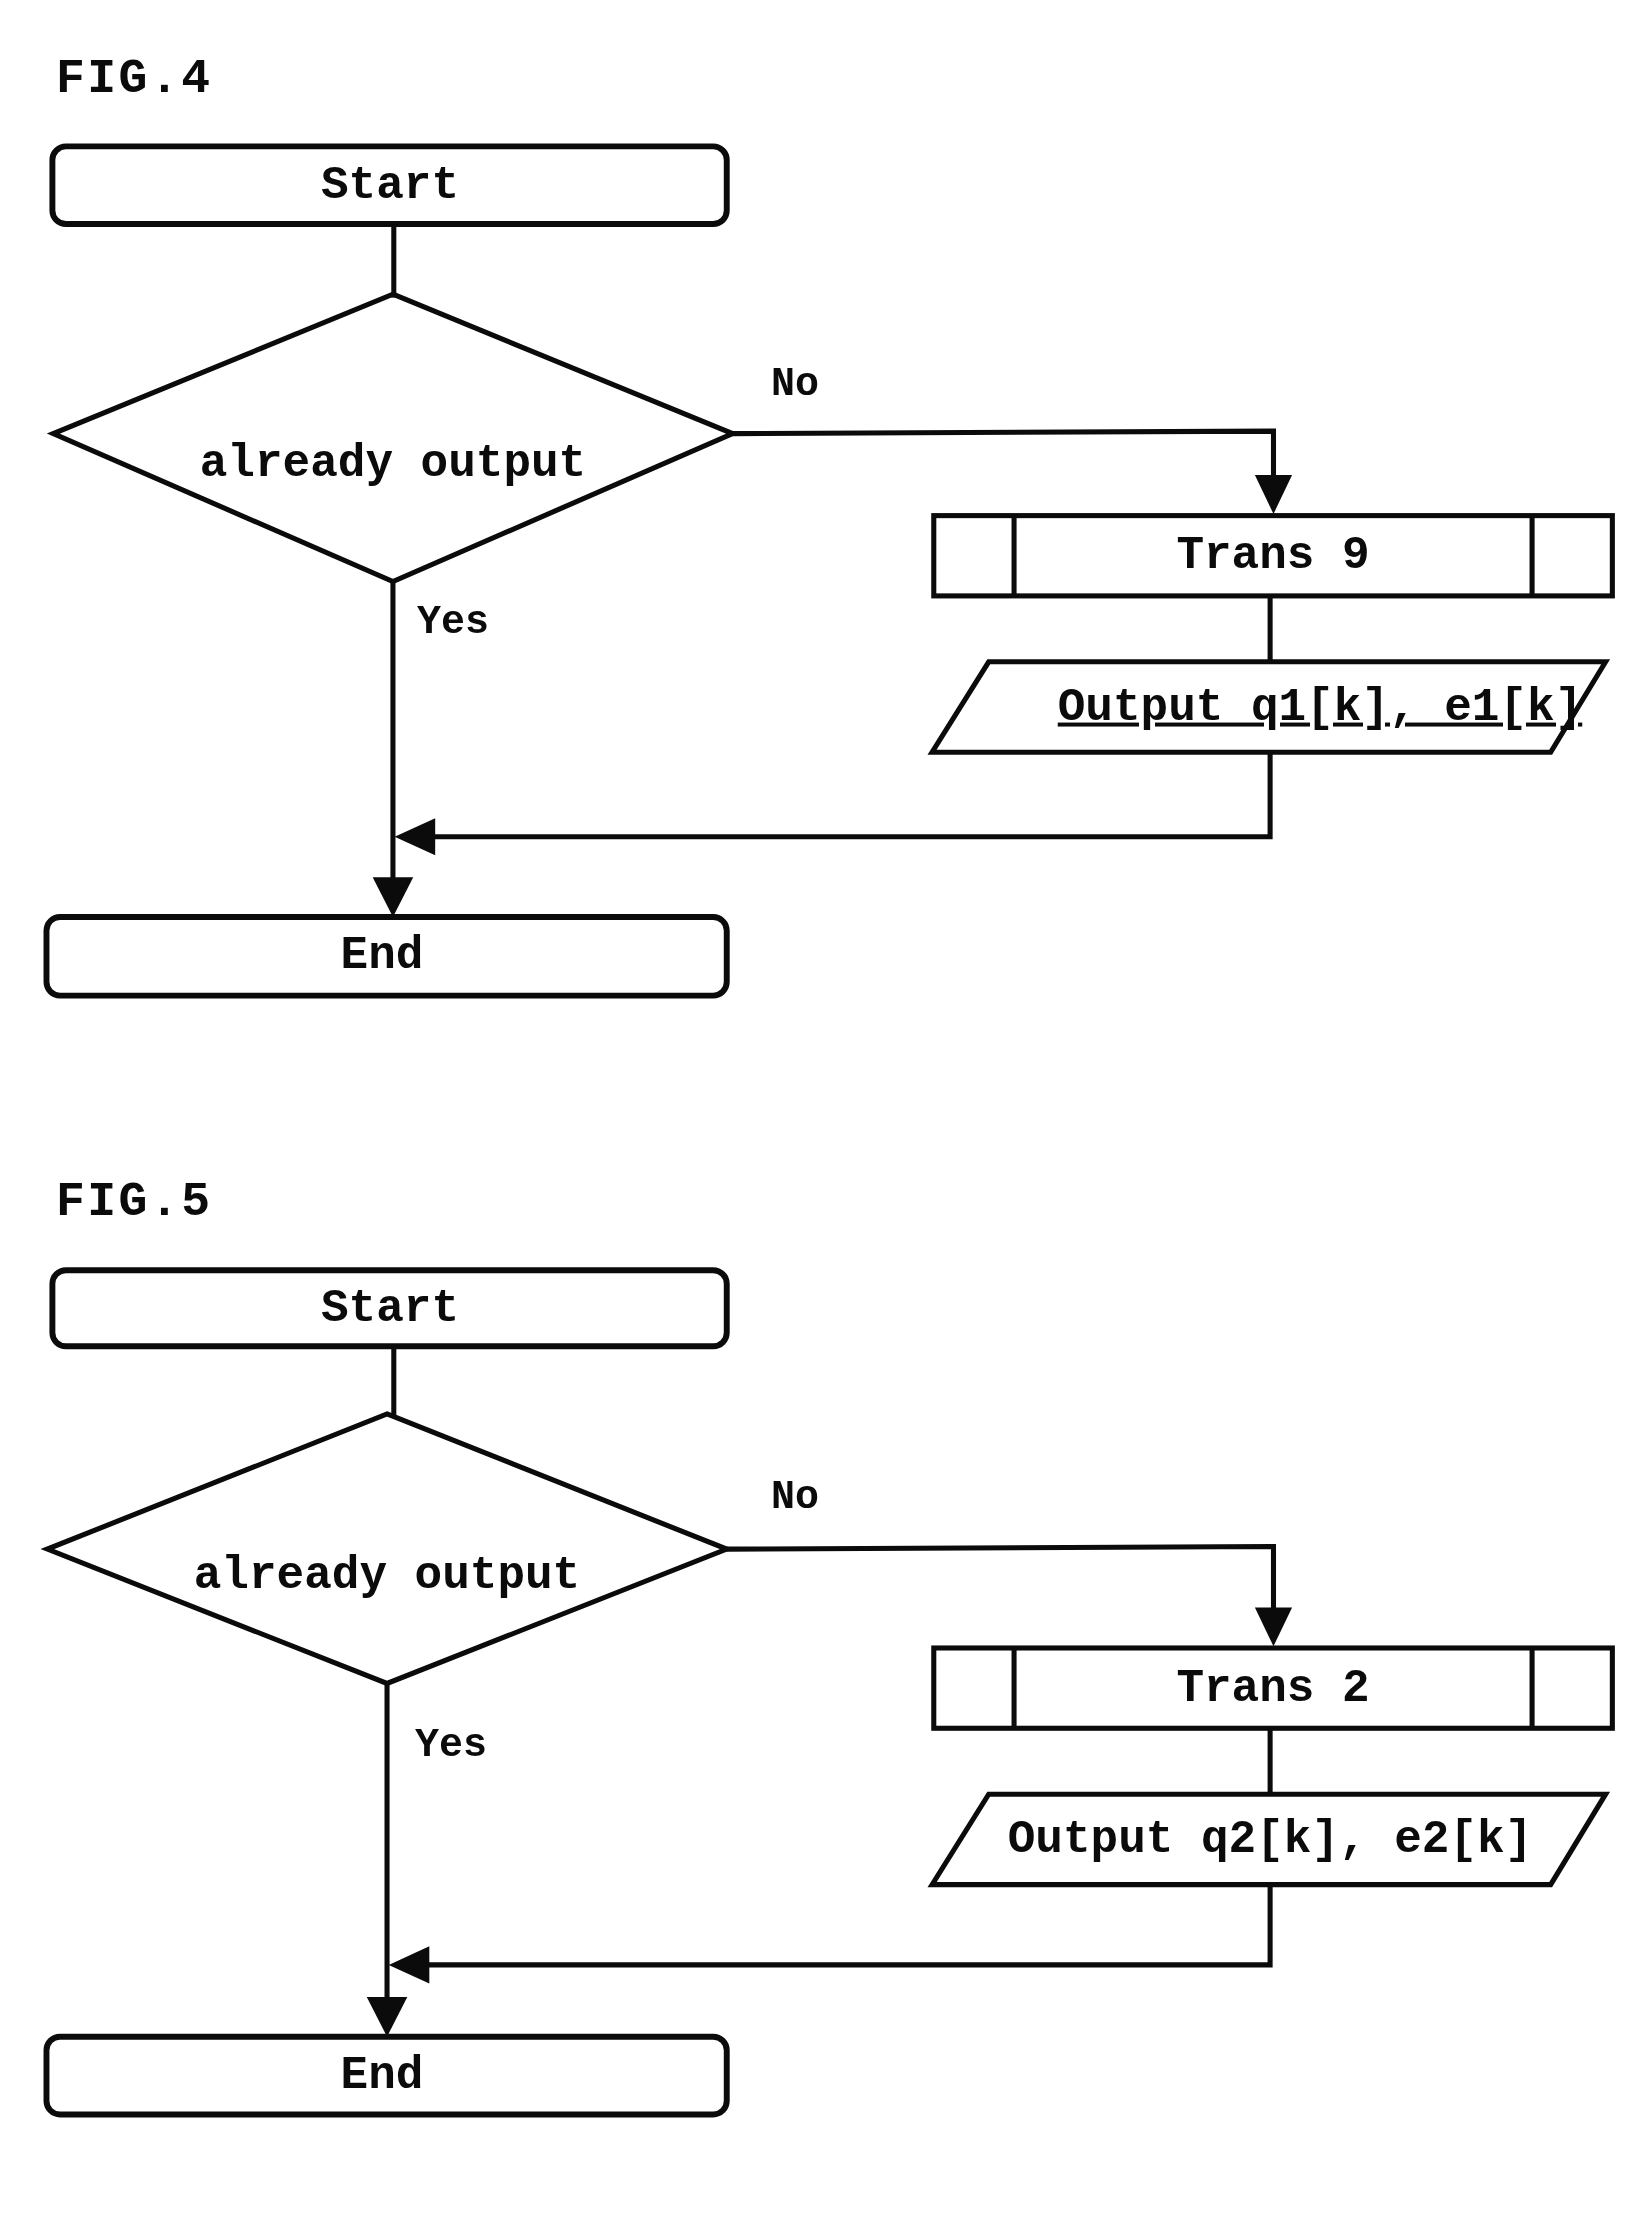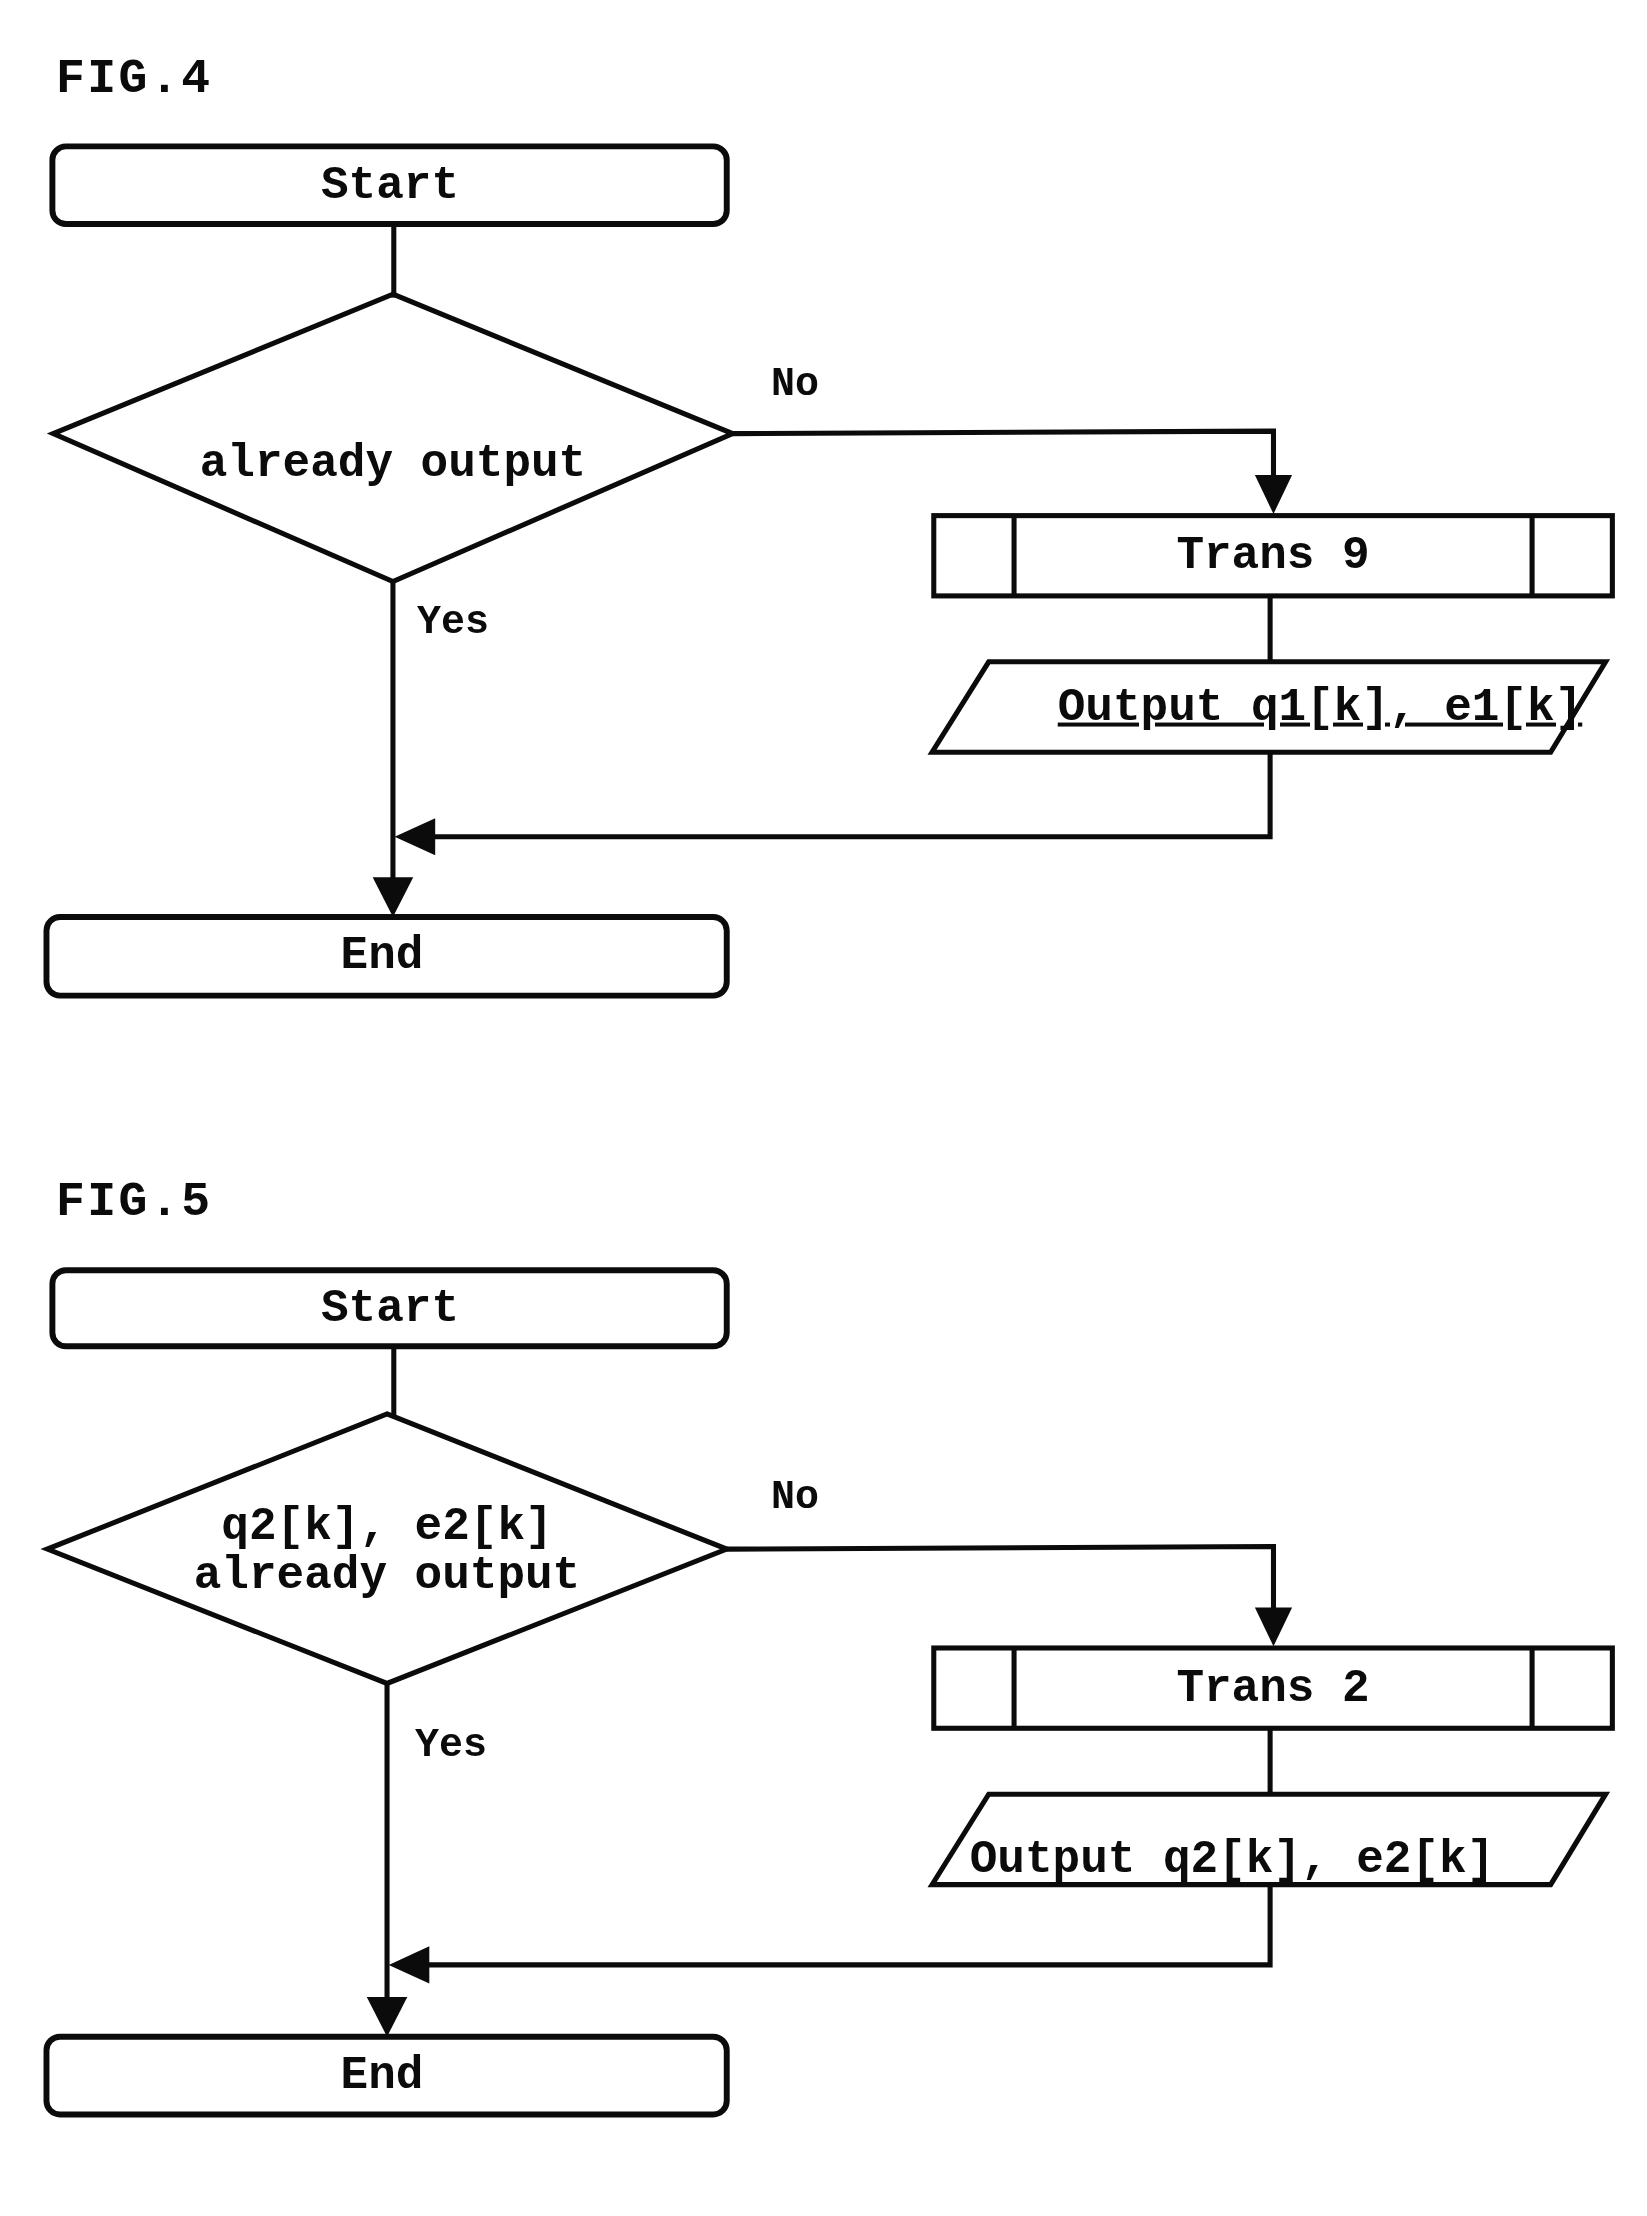--- a/index.html
+++ b/index.html
@@ -93,22 +93,21 @@
   <div class="t node c" style="left:390px;top:186px;">Start</div>
   <div class="t node c" style="left:393px;top:464px;">already output</div>
   <div class="t branch c" style="left:795px;top:385px;">No</div>
   <div class="t branch c" style="left:453px;top:623px;">Yes</div>
   <div class="t node c" style="left:1273px;top:556px;">Trans 9</div>
   <div class="t node c" style="left:1320px;top:708px;text-decoration:underline;">Output q1[k], e1[k]</div>
   <div class="t node c" style="left:382px;top:956px;">End</div>
 
   <div class="t figlbl" style="left:56px;top:1175px;">FIG.5</div>
   <div class="t node c" style="left:390px;top:1309px;">Start</div>
-  <div class="t node c" style="left:387px;top:1527px;">q2[k], e2[k]</div>
   <div class="t node c" style="left:387px;top:1576px;">already output</div>
   <div class="t branch c" style="left:795px;top:1498px;">No</div>
   <div class="t branch c" style="left:451px;top:1746px;">Yes</div>
   <div class="t node c" style="left:1273px;top:1689px;">Trans 2</div>
-  <div class="t node c" style="left:1232px;top:1840px;margin-top:20px;">Output q2[k], e2[k]</div>
+  <div class="t node c" style="left:1270px;top:1840px;">Output q2[k], e2[k]</div>
   <div class="t node c" style="left:382px;top:2076px;">End</div>
 
 </div>
 
 
 </body></html>

